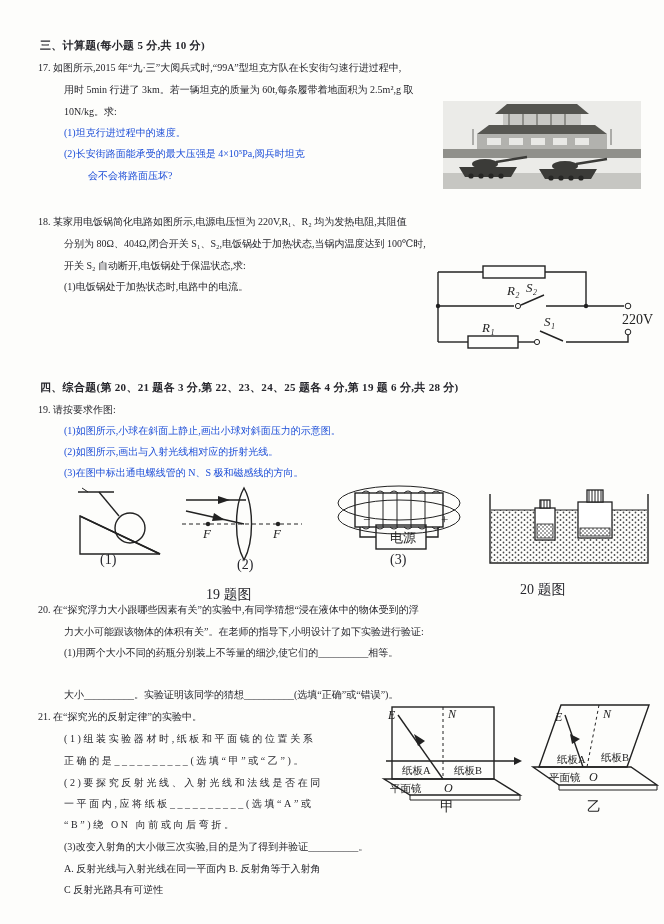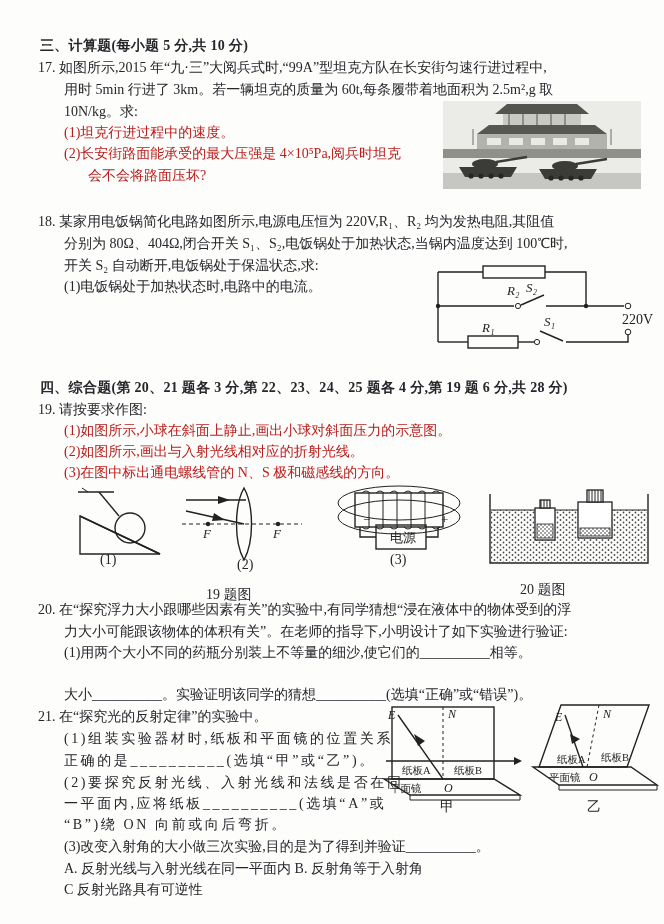--- a/index.html
+++ b/index.html
@@ -1,21 +1,21 @@
 <!DOCTYPE html>
 <html><head>
 <meta charset="utf-8">
 <style>
   html,body{margin:0;padding:0;}
   body{width:664px;height:924px;background:#fdfdfb;position:relative;overflow:hidden;
        font-family:"Liberation Serif","DejaVu Serif",serif;color:#26262c;}
   .page{position:absolute;inset:0;}
-  .line{position:absolute;white-space:nowrap;font-size:14px;line-height:19px;}
-  .hdr{font-weight:bold;font-size:14px;letter-spacing:.3px;}
-  .blue{color:#b91c1c;}
+  .line{position:absolute;white-space:nowrap;font-size:10px;line-height:19px;}
+  .hdr{font-weight:bold;font-size:11px;letter-spacing:.3px;}
+  .blue{color:#1d4ed8;}
   .sp{letter-spacing:2.6px;}
   .cap{position:absolute;white-space:nowrap;font-size:14px;}
   svg{position:absolute;overflow:visible;}
   svg text{font-family:"Liberation Serif","DejaVu Serif",serif;fill:#222;}
   .figline{stroke:#222;stroke-width:1.4;fill:none;}
   .thin{stroke:#222;stroke-width:1;fill:none;}
 </style>
 </head>
 <body>
 
@@ -60,21 +60,21 @@
     <ellipse cx="122" cy="65" rx="13" ry="5" fill="#3b3b38"></ellipse>
     <polygon points="96,68 154,68 148,78 102,78" fill="#3b3b38"></polygon>
     <line x1="133" y1="63" x2="164" y2="58" stroke="#3b3b38" stroke-width="2.4"></line>
     <circle cx="108" cy="77" r="2.6" fill="#262624"></circle>
       <circle cx="118" cy="77" r="2.6" fill="#262624"></circle>
     <circle cx="128" cy="77" r="2.6" fill="#262624"></circle>
       <circle cx="138" cy="77" r="2.6" fill="#262624"></circle>
   </svg>
 
   <div class="line" style="left:38px;top:212px;">18. 某家用电饭锅简化电路如图所示,电源电压恒为 220V,R₁、R₂ 均为发热电阻,其阻值</div>
-  <div class="line" style="left:64px;top:234px;font-family:Liberation Serif, serif;">分别为 80Ω、404Ω,闭合开关 S₁、S₂,电饭锅处于加热状态,当锅内温度达到 100℃时,</div>
+  <div class="line" style="left:64px;top:234px;">分别为 80Ω、404Ω,闭合开关 S₁、S₂,电饭锅处于加热状态,当锅内温度达到 100℃时,</div>
   <div class="line" style="left:64px;top:256px;text-align:right;">开关 S₂ 自动断开,电饭锅处于保温状态,求:</div>
   <div class="line" style="left:64px;top:277px;">(1)电饭锅处于加热状态时,电路中的电流。</div>
 
   <svg style="left:426px;top:264px;" width="232" height="92" viewBox="0 0 232 92">
     <polyline class="figline" points="12,8 57,8"></polyline>
     <rect class="figline" x="57" y="2" width="62" height="12" fill="#fff"></rect>
     <polyline class="figline" points="119,8 160,8 160,42"></polyline>
     <circle cx="160" cy="42" r="2.2" fill="#222"></circle>
     <polyline class="figline" points="12,8 12,78"></polyline>
     <circle cx="12" cy="42" r="2.2" fill="#222"></circle>

